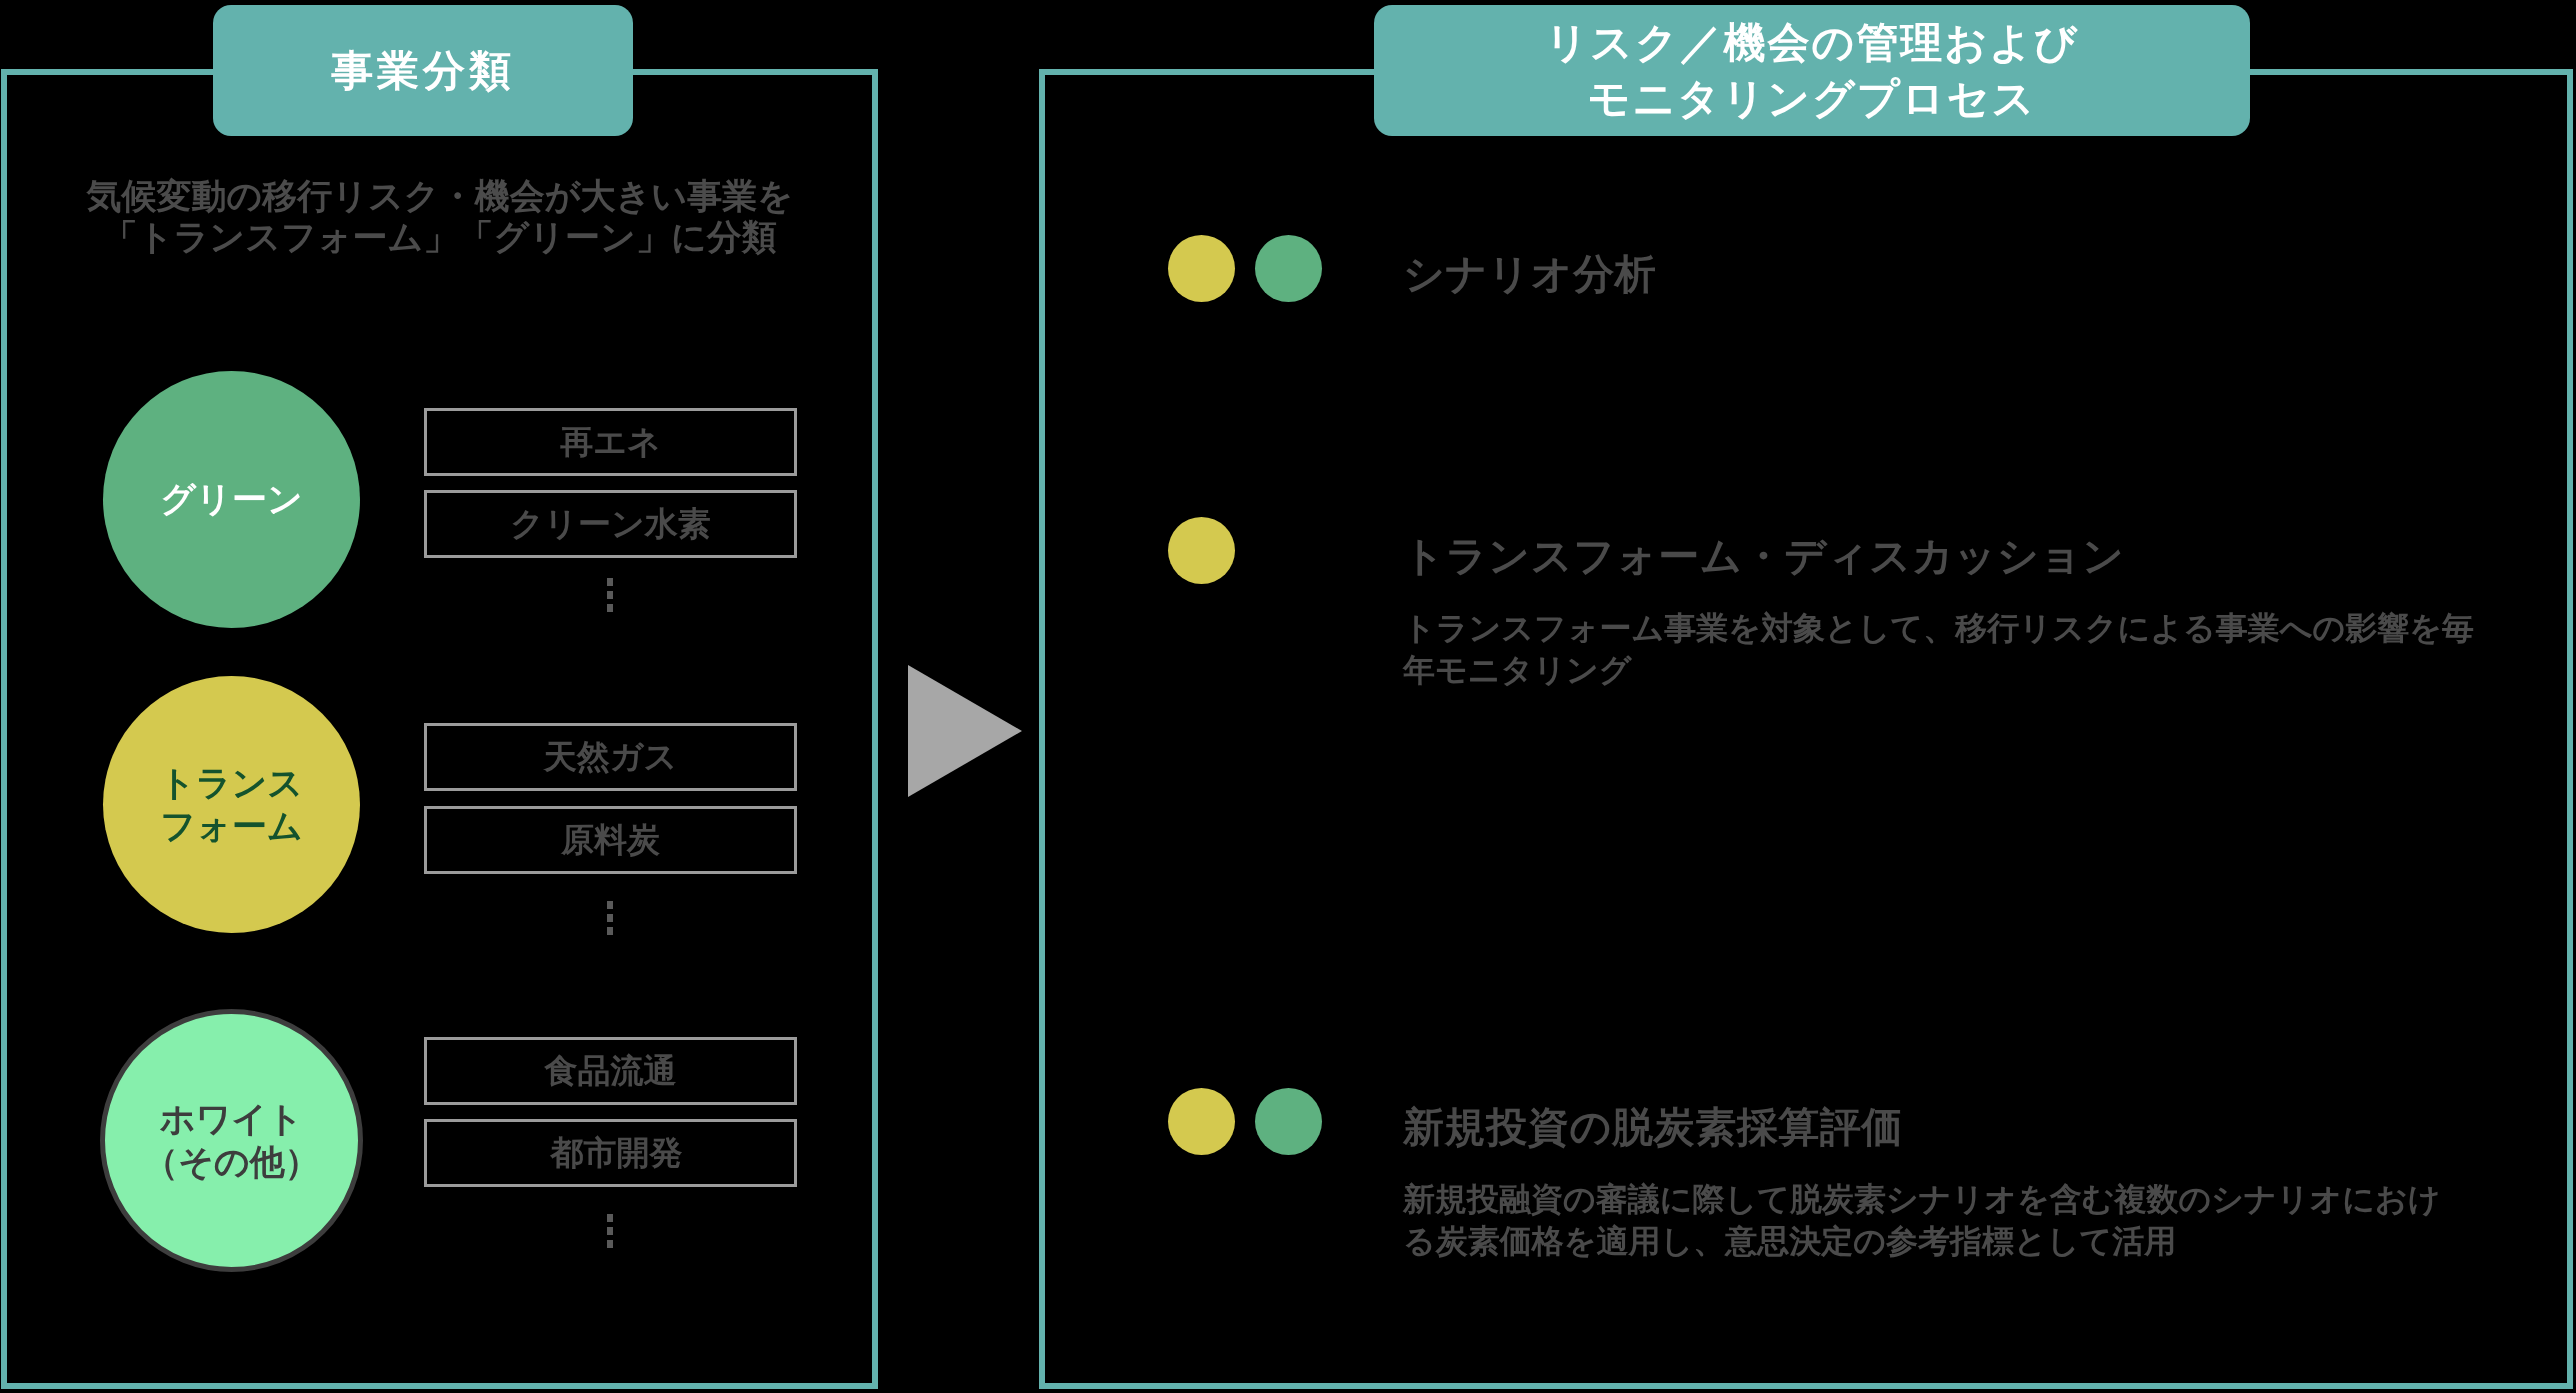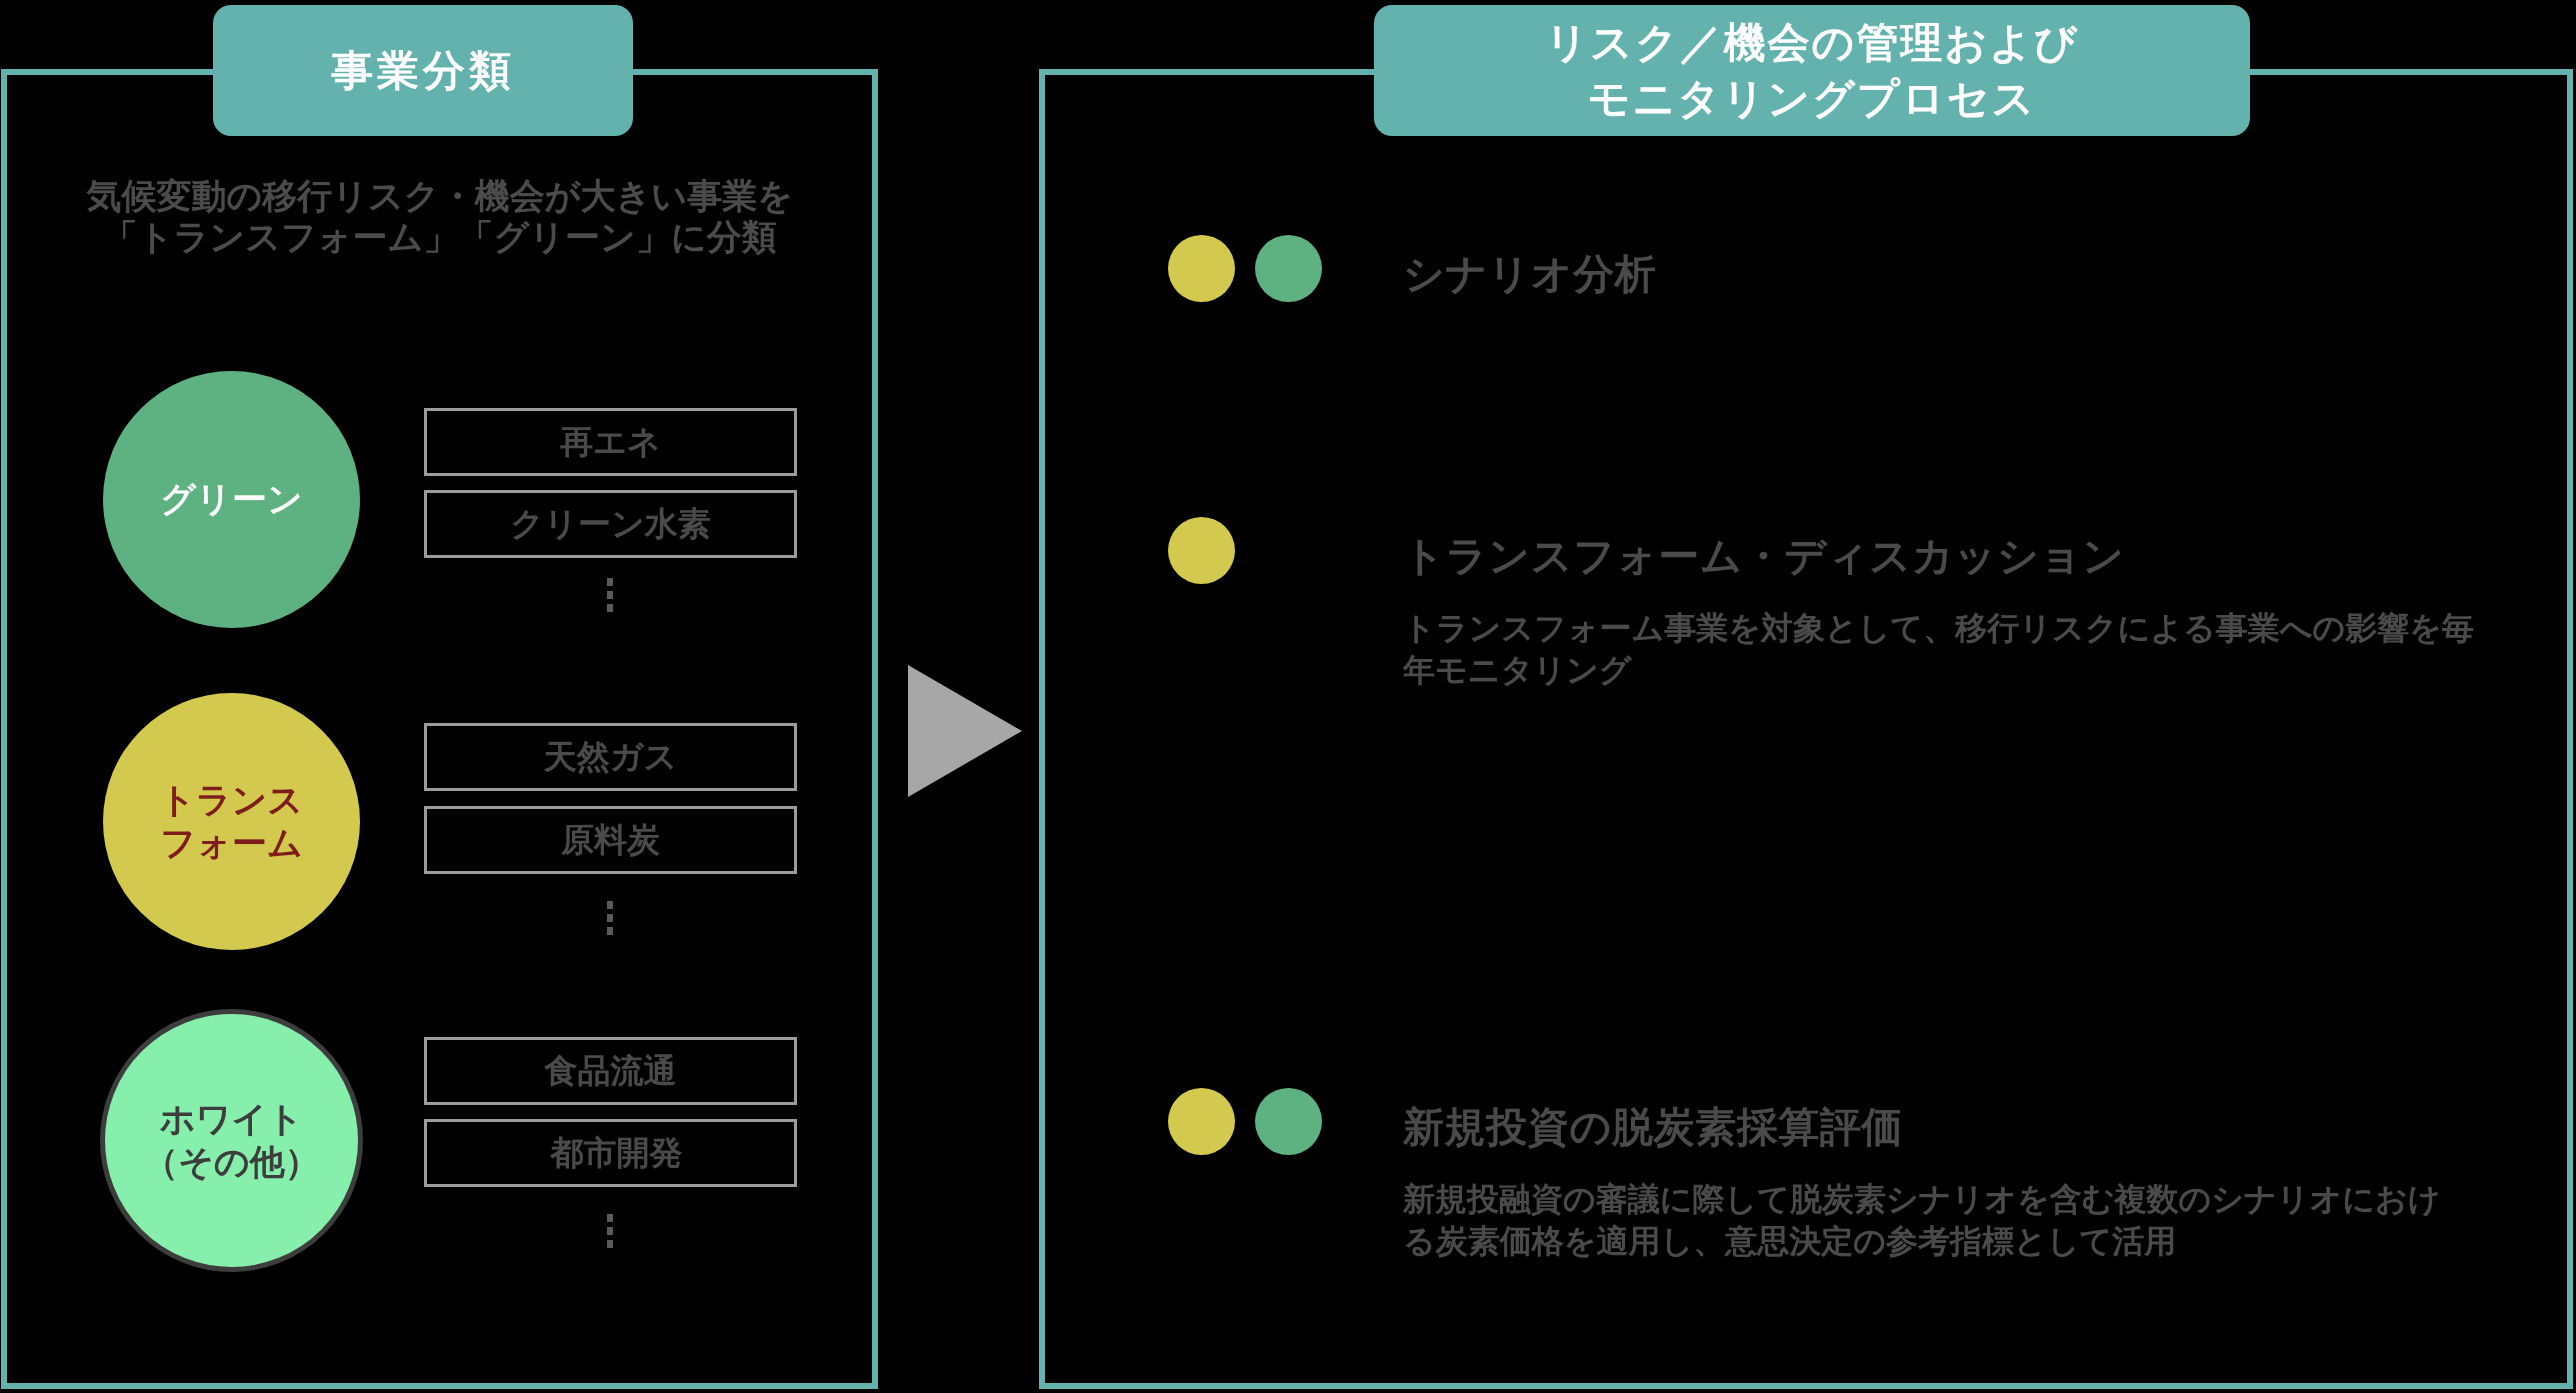--- a/index.html
+++ b/index.html
@@ -29,21 +29,21 @@
     line-height:1.18; white-space:pre-line;
   }
 
   .circle {
     position:absolute; width:257px; height:257px; border-radius:50%;
     display:flex; align-items:center; justify-content:center; text-align:center;
     font-size:35px; font-weight:bold; line-height:1.22; white-space:pre-line;
     box-sizing:border-box;
   }
   #circle-green     { left:103px; top:371px;  background:#5EB180; color:#FFFFFF; }
-  #circle-transform { left:103px; top:693px; background:#D4C94F; color:#7f1d1d; }
+  #circle-transform { left:103px; top:676px; background:#D4C94F; color:#14532d; }
   #circle-white     { left:100px; top:1009px; width:263px; height:263px;
                       background:#86efac; color:#3D3D3D; border:5.8px solid #3D3D3D; }
 
   .cat-box {
     position:absolute; left:424px; width:373px; height:68px;
     border:3.9px solid #9B9B9B; box-sizing:border-box; background:#000;
     display:flex; align-items:center; justify-content:center;
     font-size:33px; font-weight:bold; color:#4A4A4A;
   }
   #box-g1a { top:408px; }  #box-g1b { top:490px; }

